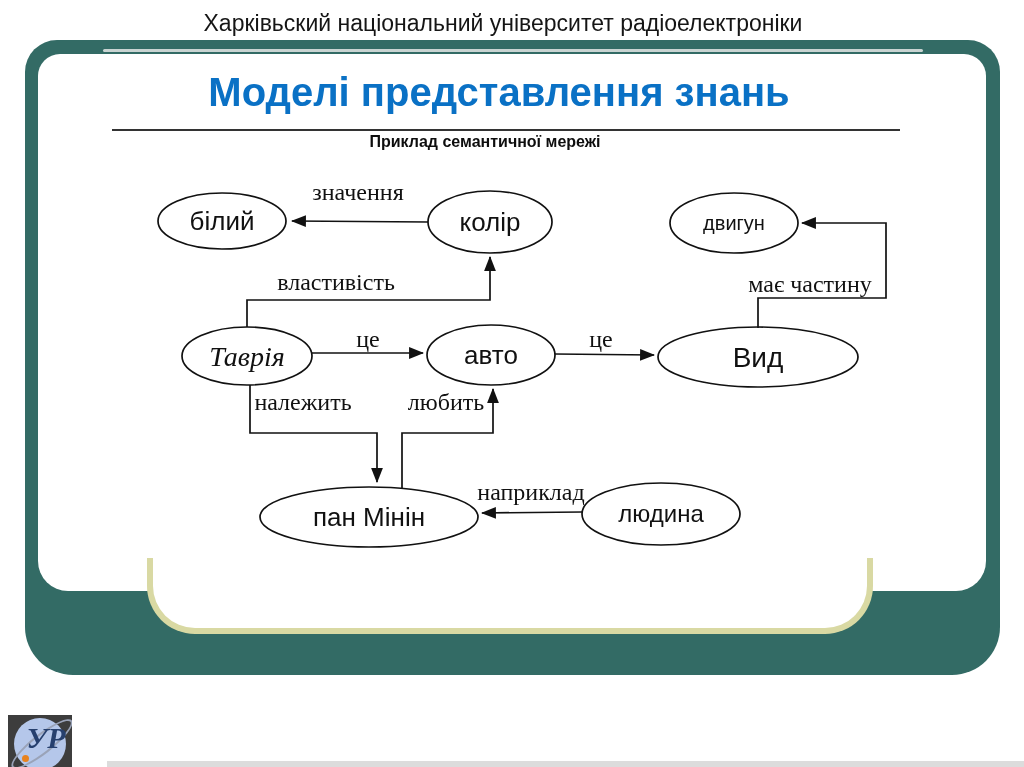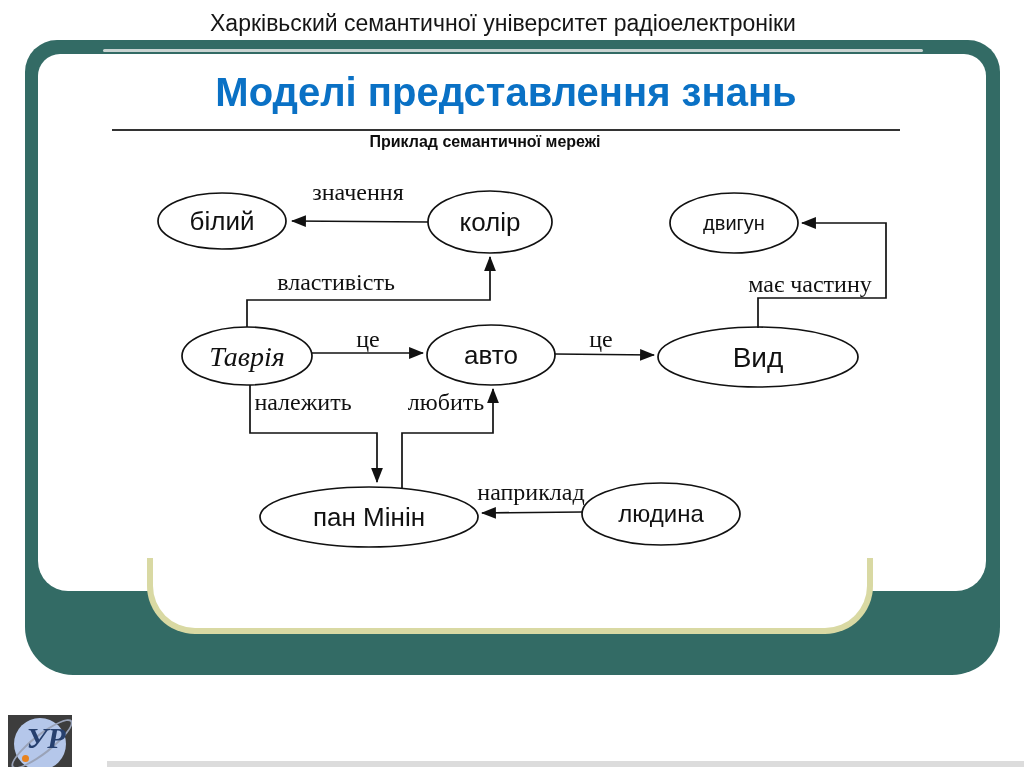--- a/index.html
+++ b/index.html
@@ -23,21 +23,21 @@
     position:absolute;left:38px;top:54px;width:948px;height:537px;
     background:#ffffff;border-radius:22px 22px 30px 30px;
   }
   .cream-accent{
     position:absolute;left:147px;top:558px;width:726px;height:76px;
     box-sizing:border-box;background:#ffffff;
     border:6px solid #d9d9a3;border-top:none;
     border-radius:0 0 48px 48px;
   }
   .slide-title{
-    position:absolute;top:70px;left:56px;width:900px;text-align:center;
+    position:absolute;top:70px;left:49px;width:900px;text-align:center;
     font-size:40px;font-weight:bold;color:#0a71c5;
   }
   .title-divider{
     position:absolute;left:112px;top:129px;width:788px;height:2px;
     background:#333333;
   }
   .slide-subtitle{
     position:absolute;top:133px;left:35px;width:900px;text-align:center;
     font-size:16px;font-weight:bold;color:#0d0d0d;
   }
@@ -69,21 +69,21 @@
     background:#e8821e;
   }
   .bottom-strip{
     position:absolute;left:107px;top:761px;width:917px;height:6px;
     background:#dcdcdc;
   }
 </style>
 </head>
 <body>
 
-<div class="header-text">Харківьский семантичної університет радіоелектроніки</div>
+<div class="header-text">Харківьский національний університет радіоелектроніки</div>
 
 <div class="frame"></div>
 <div class="frame-highlight"></div>
 <div class="card"></div>
 <div class="cream-accent"></div>
 
 <div class="slide-title">Моделі представлення знань</div>
 <div class="title-divider"></div>
 <div class="slide-subtitle">Приклад семантичної мережі</div>
 

